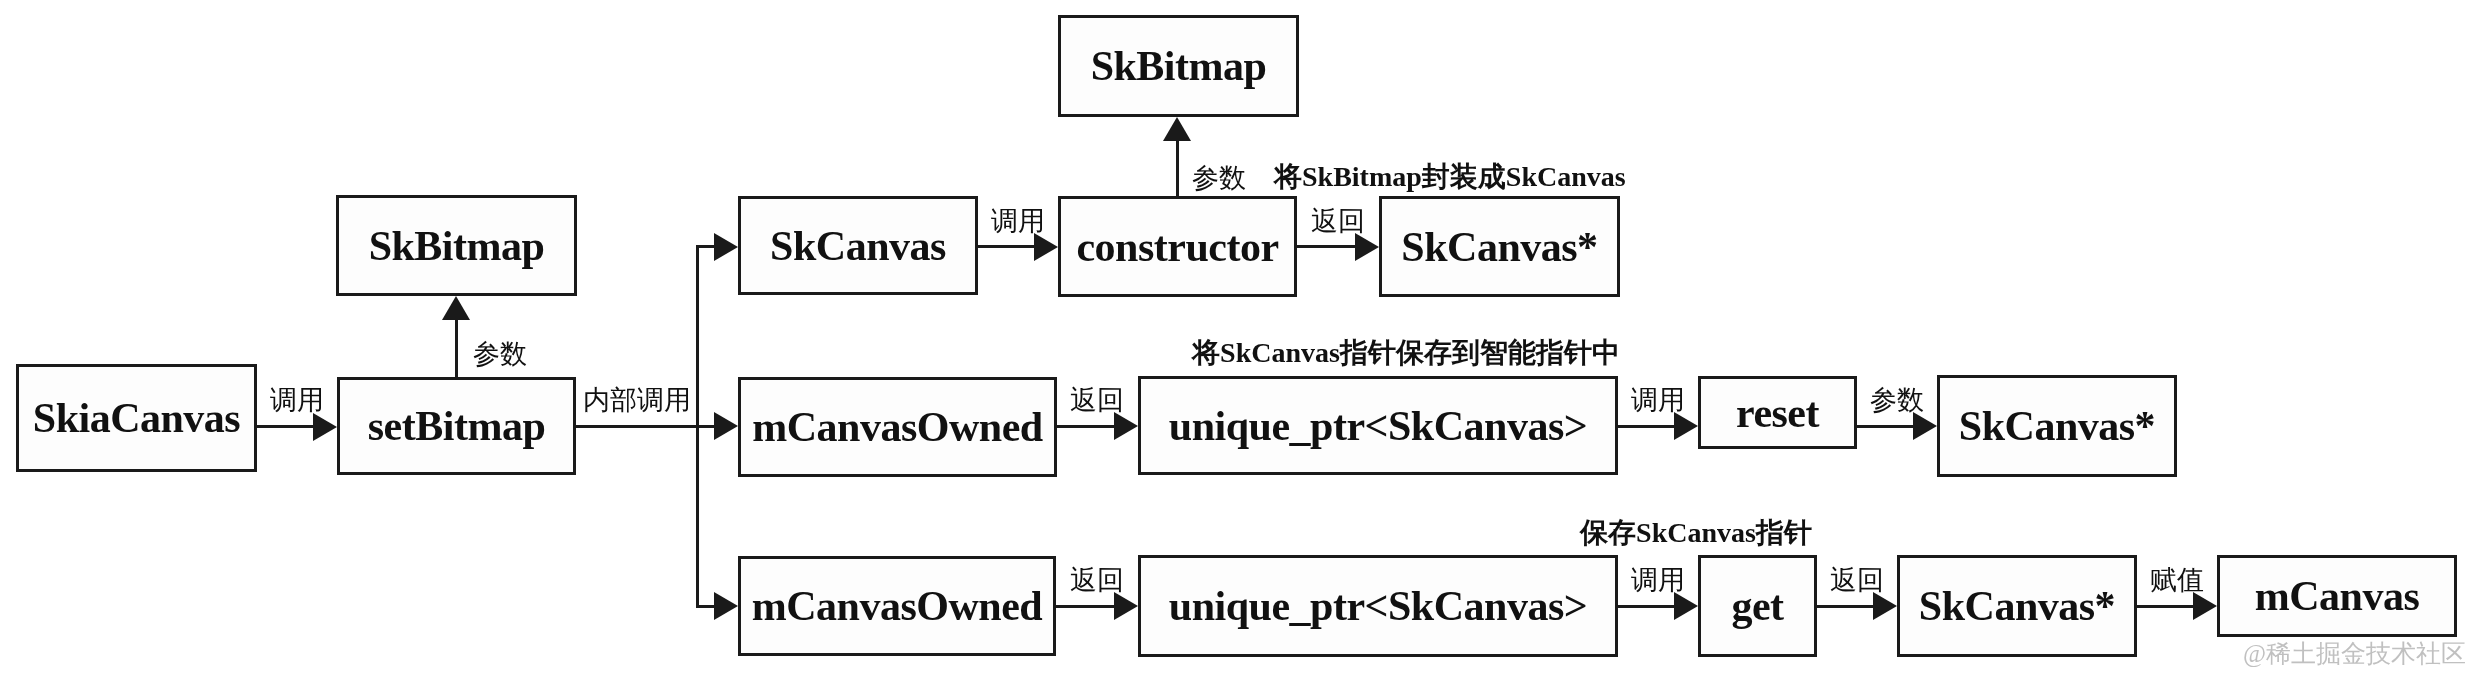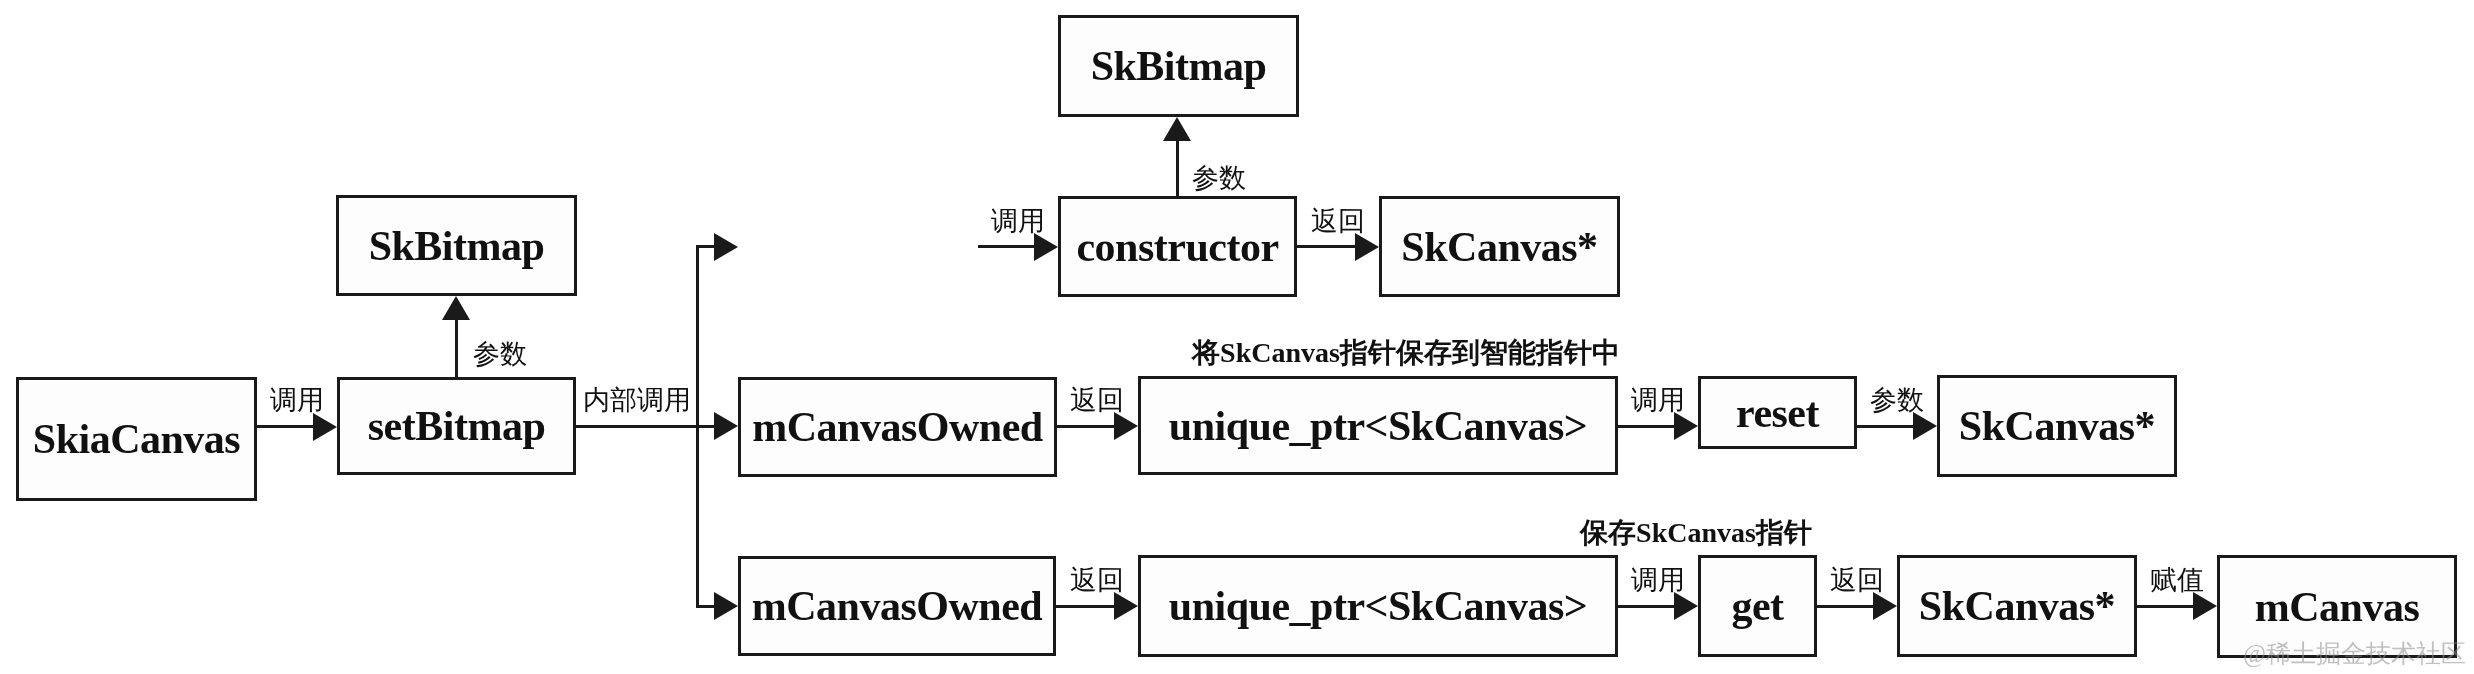--- a/index.html
+++ b/index.html
@@ -52,34 +52,35 @@
     font-size:25px;color:rgba(140,140,140,0.55);
     white-space:nowrap;
   }
 </style>
 </head>
 <body>
 
 <div id="stage">
 
   <div class="node" style="left:1058px;top:15px;width:241px;height:102px">SkBitmap</div>
+  <div class="node" style="left:738px;top:196px;width:240px;height:99px">SkCanvas</div>
   <div class="node" style="left:1058px;top:196px;width:239px;height:101px">constructor</div>
   <div class="node" style="left:1379px;top:196px;width:241px;height:101px">SkCanvas*</div>
   <div class="node" style="left:336px;top:195px;width:241px;height:101px">SkBitmap</div>
-  <div class="node" style="left:16px;top:377px;width:241px;height:124px">SkiaCanvas</div>
+  <div class="node" style="left:16px;top:364px;width:241px;height:108px">SkiaCanvas</div>
   <div class="node" style="left:337px;top:377px;width:239px;height:98px">setBitmap</div>
   <div class="node" style="left:738px;top:377px;width:319px;height:100px">mCanvasOwned</div>
   <div class="node" style="left:1138px;top:376px;width:480px;height:99px">unique_ptr&lt;SkCanvas&gt;</div>
   <div class="node" style="left:1698px;top:376px;width:159px;height:73px">reset</div>
   <div class="node" style="left:1937px;top:375px;width:240px;height:102px">SkCanvas*</div>
   <div class="node" style="left:738px;top:556px;width:318px;height:100px">mCanvasOwned</div>
   <div class="node" style="left:1138px;top:555px;width:480px;height:102px">unique_ptr&lt;SkCanvas&gt;</div>
   <div class="node" style="left:1698px;top:555px;width:119px;height:102px">get</div>
   <div class="node" style="left:1897px;top:555px;width:240px;height:102px">SkCanvas*</div>
-  <div class="node" style="left:2217px;top:555px;width:240px;height:103px">mCanvas</div>
+  <div class="node" style="left:2217px;top:555px;width:240px;height:82px">mCanvas</div>
 
   <div class="h" style="left:257px;top:425px;width:60px"></div>
   <div class="ar" style="left:313px;top:413px"></div>
 
   <div class="v" style="left:455px;top:314px;height:64px"></div>
   <div class="au" style="left:442px;top:296px"></div>
 
   <div class="h" style="left:576px;top:425px;width:140px"></div>
   <div class="ar" style="left:714px;top:412px"></div>
 
@@ -128,18 +129,19 @@
   <div class="elabel left-anchor" style="left:1192px;top:160px">参数</div>
   <div class="elabel" style="left:1338px;top:203px">返回</div>
   <div class="elabel" style="left:1097px;top:382px">返回</div>
   <div class="elabel" style="left:1658px;top:382px">调用</div>
   <div class="elabel" style="left:1897px;top:382px">参数</div>
   <div class="elabel" style="left:1097px;top:562px">返回</div>
   <div class="elabel" style="left:1658px;top:562px">调用</div>
   <div class="elabel" style="left:1857px;top:562px">返回</div>
   <div class="elabel" style="left:2177px;top:562px">赋值</div>
 
+  <div class="annotation" style="left:1274px;top:158px">将SkBitmap封装成SkCanvas</div>
   <div class="annotation centered" style="left:1406px;top:334px">将SkCanvas指针保存到智能指针中</div>
   <div class="annotation centered" style="left:1696px;top:514px">保存SkCanvas指针</div>
 
   <div class="watermark">@稀土掘金技术社区</div>
 
 </div>
 
 </body></html>

